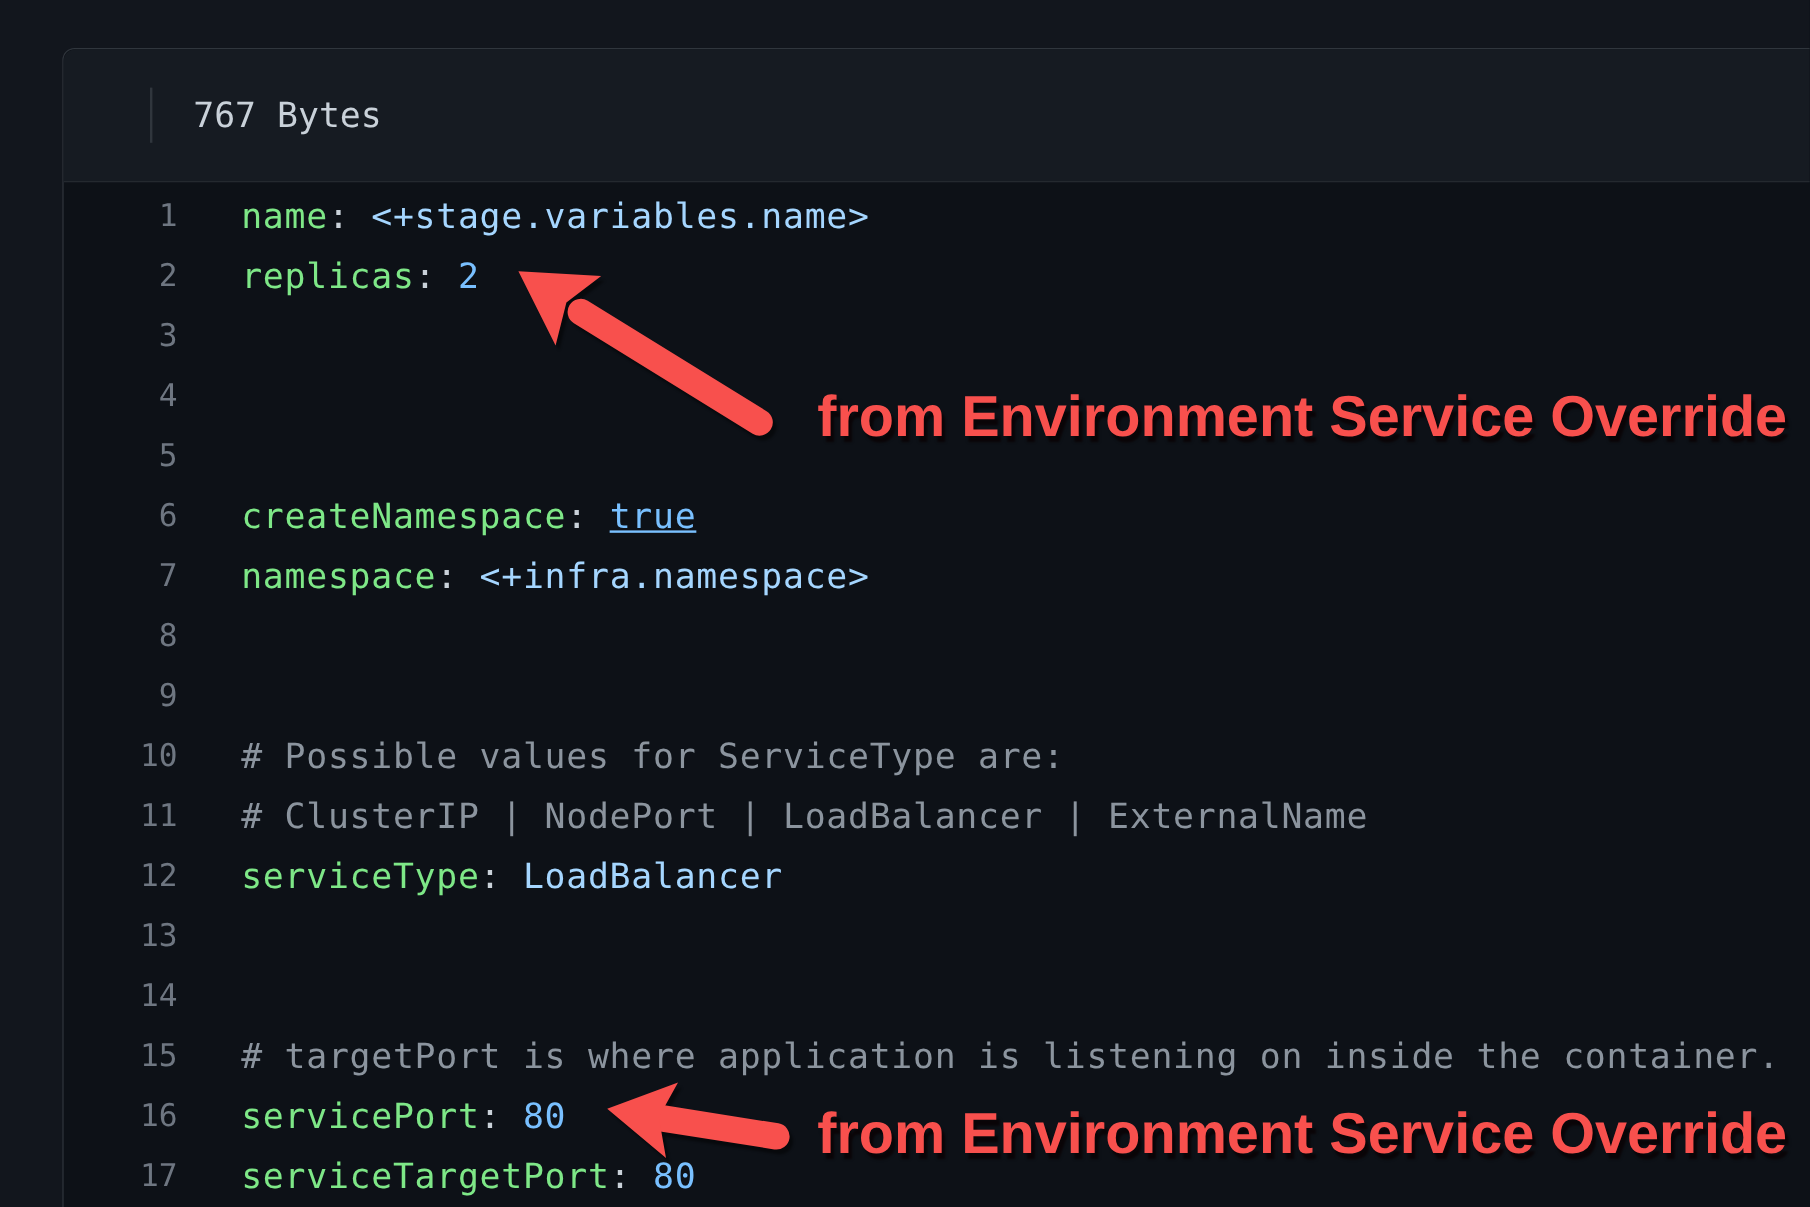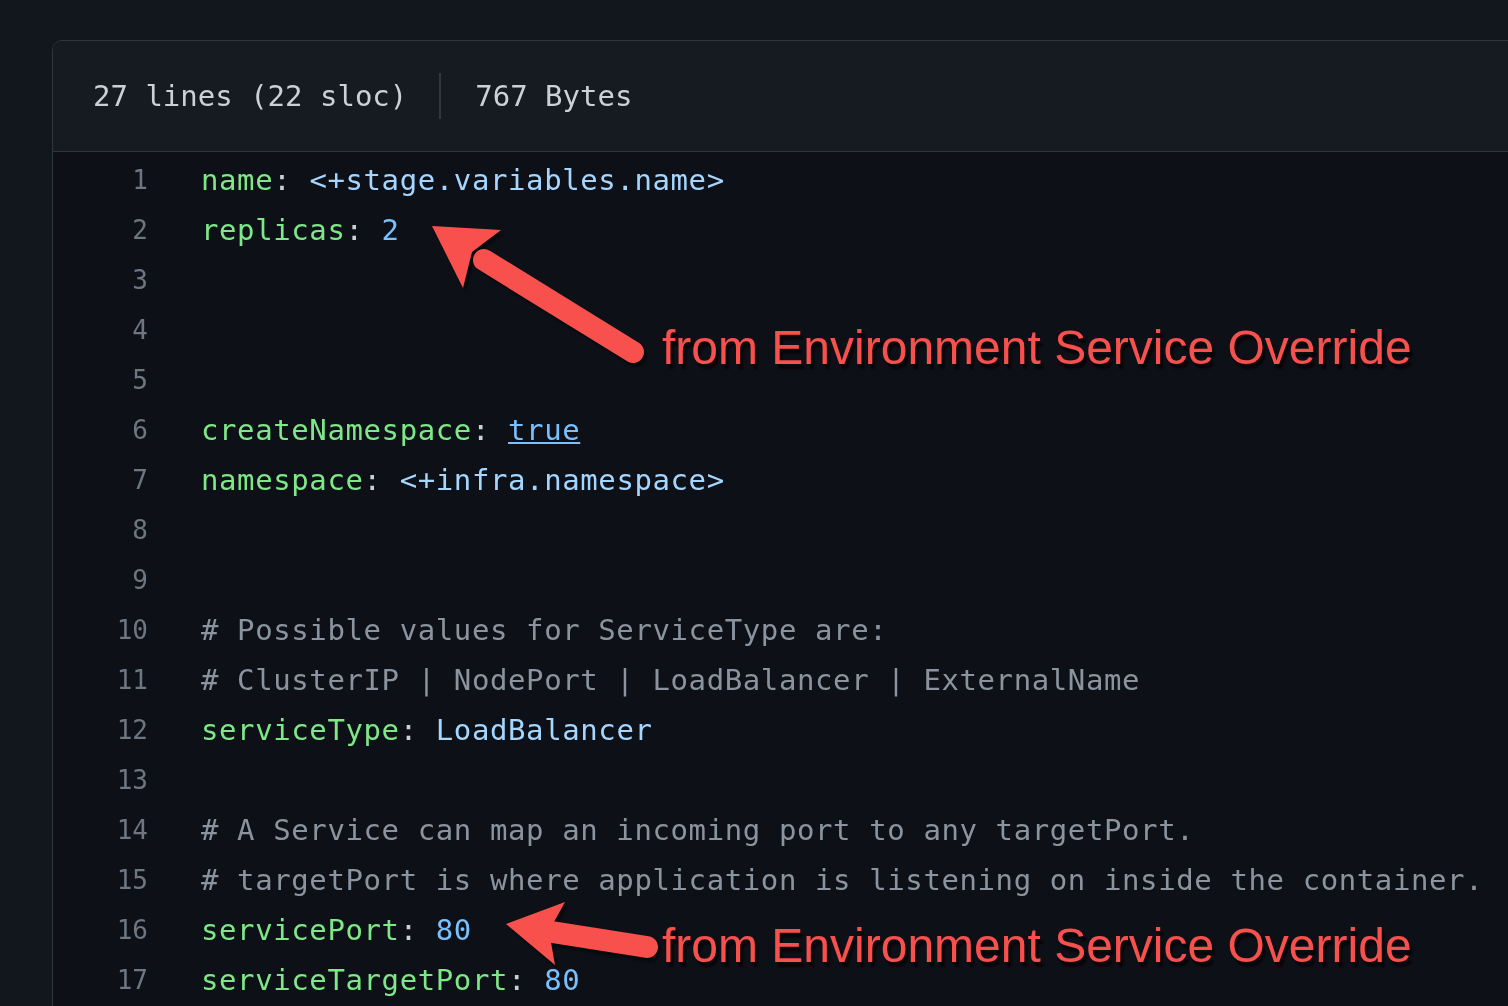--- a/index.html
+++ b/index.html
@@ -36,33 +36,33 @@
   .tok-str { color:var(--string-blue);margin-top:20px; }
   .tok-num { color:var(--value-blue); }
   .tok-bool { color:var(--value-blue);text-decoration:underline; }
   .tok-comment { color:var(--comment-gray); }
   .overlay { position:absolute; left:0; top:0; width:1508px; height:1006px; pointer-events:none; }
   .arrow { filter:drop-shadow(3px 4px 1px rgba(0,0,0,0.45)); }
   .arrow-stroke { stroke:var(--annotation-red); stroke-width:22; stroke-linecap:round; }
   .arrow-fill { fill:var(--annotation-red); }
   .annotation {
     position:absolute; white-space:nowrap;
-    font-family:"Liberation Sans", sans-serif; font-weight:normal;
+    font-family:"Liberation Sans", sans-serif; font-weight:bold;
     font-size:48px; line-height:52px; color:var(--annotation-red);
     text-shadow:3px 5px 2px rgba(10,2,3,0.75);
+    margin-left:19px;
   }
   #annotation-top { left:662px; top:322px; }
   #annotation-bottom { left:662px; top:920px; }
 </style>
 </head>
 <body>
 
 <div class="file-box">
   <div class="file-header">
-    <span>27 lines (22 sloc)</span>
     <div class="header-divider"></div>
     <span>767 Bytes</span>
   </div>
   <div class="code">
       <div class="code-row">
         <div class="gutter">1</div>
         <div class="src"><span class="tok-key">name</span><span class="tok-punc">: </span><span class="tok-str">&lt;+stage.variables.name&gt;</span></div>
       </div>
       <div class="code-row">
         <div class="gutter">2</div>
@@ -105,21 +105,20 @@
       <div class="code-row">
         <div class="gutter">12</div>
         <div class="src"><span class="tok-key">serviceType</span><span class="tok-punc">: </span><span class="tok-str">LoadBalancer</span></div>
       </div>
       <div class="code-row">
         <div class="gutter">13</div>
         <div class="src"></div>
       </div>
       <div class="code-row">
         <div class="gutter">14</div>
-        <div class="src"><span class="tok-comment"># A Service can map an incoming port to any targetPort.</span></div>
       </div>
       <div class="code-row">
         <div class="gutter">15</div>
         <div class="src"><span class="tok-comment"># targetPort is where application is listening on inside the container.</span></div>
       </div>
       <div class="code-row">
         <div class="gutter">16</div>
         <div class="src"><span class="tok-key">servicePort</span><span class="tok-punc">: </span><span class="tok-num">80</span></div>
       </div>
       <div class="code-row">

